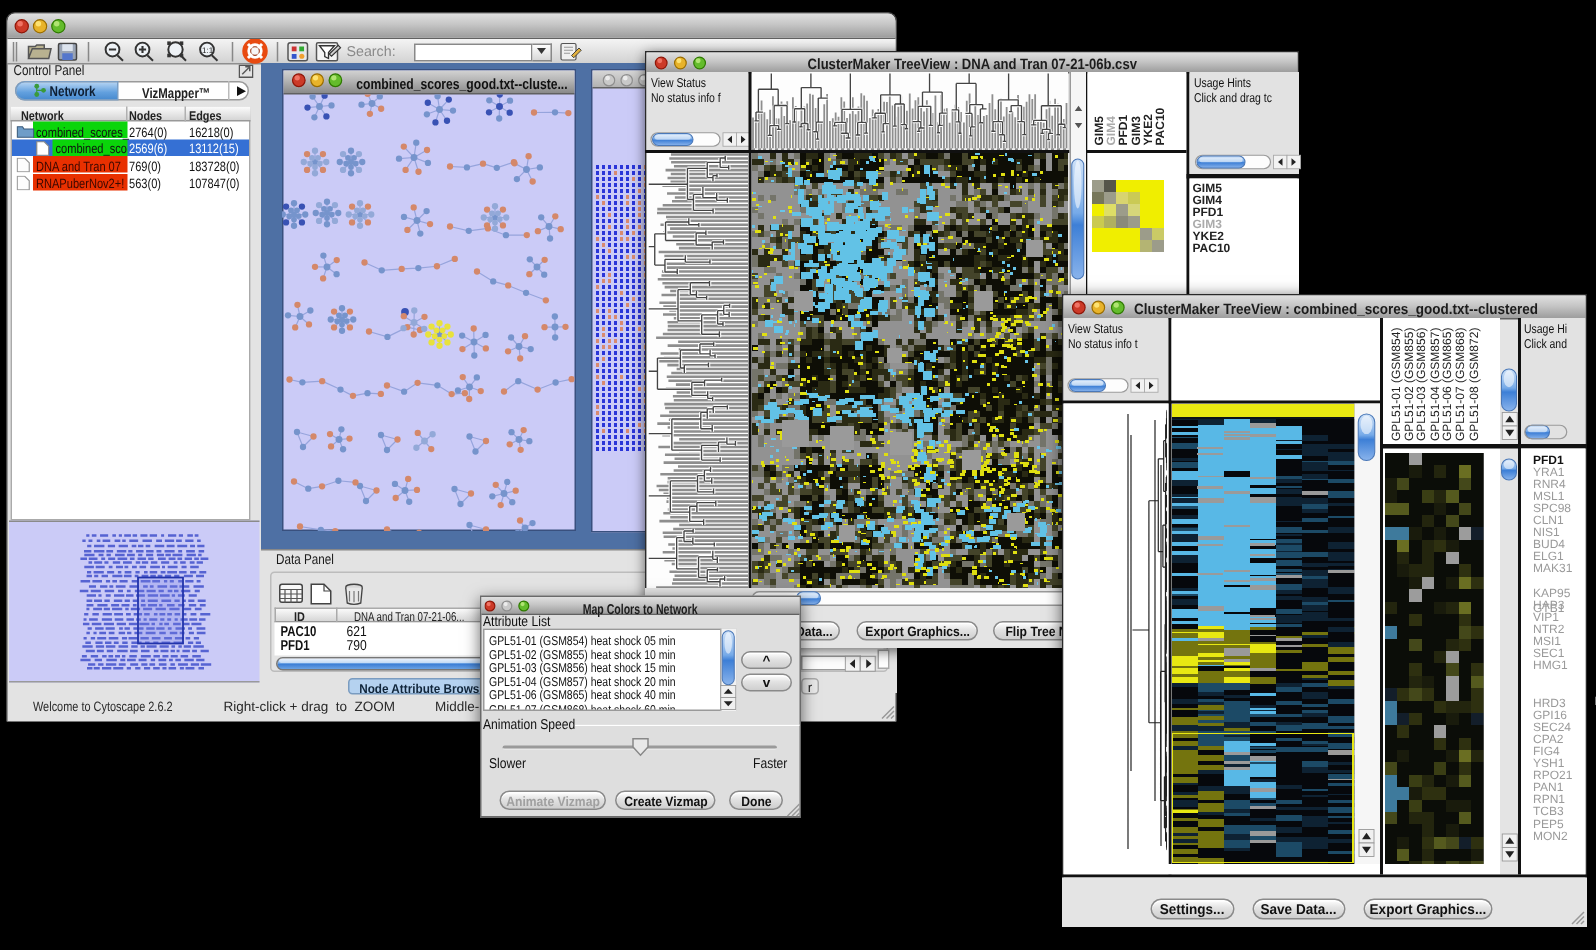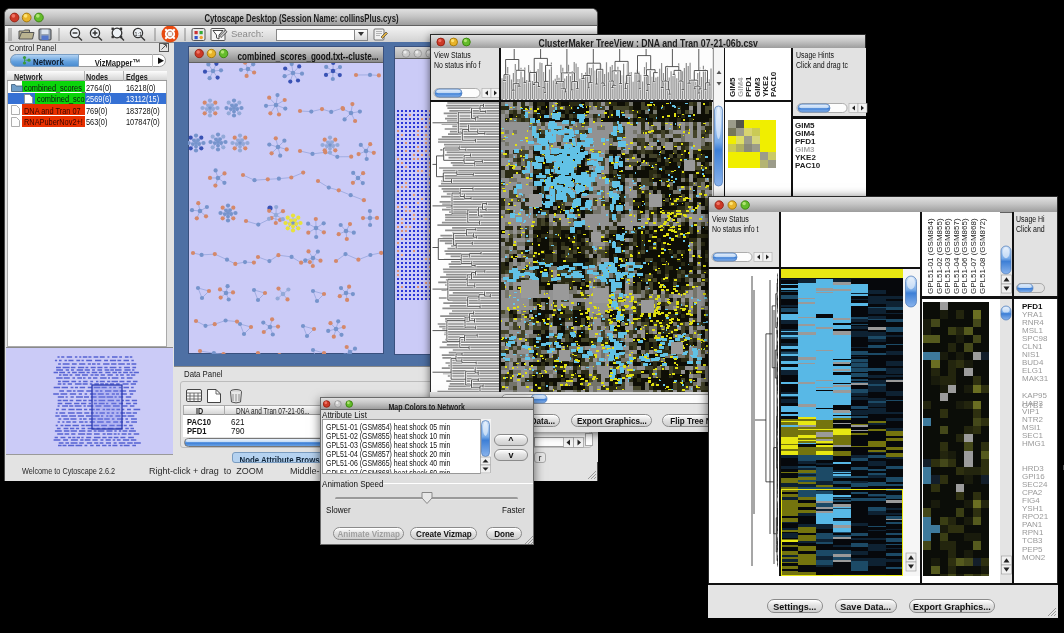--- a/index.html
+++ b/index.html
@@ -18,21 +18,20 @@
 <linearGradient id="aquah" x1="0" y1="0" x2="1" y2="0">
 <stop offset="0" stop-color="#cfe2f8"></stop>
         <stop offset="0.45" stop-color="#76aae8"></stop>
 <stop offset="0.55" stop-color="#3d7fd6"></stop>
         <stop offset="1" stop-color="#8ab4ec"></stop>
 </linearGradient>
     </defs>
   </svg>
 <div class="w" style="left:4px;top:8px;width:594px;height:473px;background:#e3e3e3;border-radius:6px 6px 0 0;border:1px solid #4a4a4a;border-bottom:none;">
     <div class="tbar" style="height:17px;border-radius:5px 5px 0 0;"></div>
-    <div style="position:absolute;left:0px;right:0px;top:3px;text-align:center;line-height:10px;"><span style="display:inline-block;font-size:10px;font-weight:bold;color:#1c1c1c;white-space:nowrap;transform:scale(0.78,1);">Cytoscape Desktop (Session Name: collinsPlus.cys)</span></div>
     <svg width="50" height="17" style="position:absolute;left:0;top:0">
       <circle cx="9.5" cy="8.5" r="4.4" fill="#cc3a28" stroke="#8f1608" stroke-width="0.8"></circle>
       <circle cx="8.4" cy="6.827999999999999" r="1.848" fill="#f47a6a" opacity="0.9"></circle>
       <circle cx="21.700000000000003" cy="8.5" r="4.4" fill="#e8b32a" stroke="#9a6d00" stroke-width="0.8"></circle>
       <circle cx="20.6" cy="6.827999999999999" r="1.848" fill="#ffe77a" opacity="0.9"></circle>
       <circle cx="33.900000000000006" cy="8.5" r="4.4" fill="#64bc2c" stroke="#2f7a00" stroke-width="0.8"></circle>
       <circle cx="32.800000000000004" cy="6.827999999999999" r="1.848" fill="#b8e87a" opacity="0.9"></circle>
     </svg>
     <div style="position:absolute;left:0;top:17px;width:100%;height:17px;background:linear-gradient(#f4f4f4,#d2d2d2);border-bottom:1px solid #8e8e8e;"></div>
     <svg width="594" height="17" style="position:absolute;left:0;top:17px">
@@ -704,20 +703,21 @@
 <svg width="40" height="12" style="position:absolute;left:530px;top:394px">
     <rect x="1" y="0.5" width="16" height="8.5" rx="4.25" fill="url(#aqua)" stroke="#4a78b8" stroke-width="0.7"></rect>
     <rect x="2.5" y="1.5" width="13" height="3.4000000000000004" rx="1.7000000000000002" fill="#ffffff" opacity="0.55"></rect>
   </svg>
 <div class="w" style="left:430px;top:405px;width:436px;height:27px;background:#e4e4e4;"></div>
 <div style="position:absolute;left:504px;top:414px;width:56px;height:13px;border:1px solid #8a8a8a;border-radius:7.5px;background:linear-gradient(#ffffff,#e2e2e2 45%,#cfcfcf);box-shadow:inset 0 1px 0 #fff;font-weight:bold;font-size:9px;color:#111;text-align:center;line-height:12px;white-space:nowrap;overflow:hidden;"><span style="transform:scale(0.9,1);transform-origin:center;display:inline-block;">Save Data...</span></div>
 <div style="position:absolute;left:571px;top:414px;width:81px;height:13px;border:1px solid #8a8a8a;border-radius:7.5px;background:linear-gradient(#ffffff,#e2e2e2 45%,#cfcfcf);box-shadow:inset 0 1px 0 #fff;font-weight:bold;font-size:9px;color:#111;text-align:center;line-height:12px;white-space:nowrap;overflow:hidden;"><span style="transform:scale(0.9,1);transform-origin:center;display:inline-block;">Export Graphics...</span></div>
 <div style="position:absolute;left:662px;top:414px;width:58px;height:13px;border:1px solid #8a8a8a;border-radius:7.5px;background:linear-gradient(#ffffff,#e2e2e2 45%,#cfcfcf);box-shadow:inset 0 1px 0 #fff;font-weight:bold;font-size:9px;color:#111;text-align:center;line-height:12px;white-space:nowrap;overflow:hidden;"><span style="transform:scale(0.9,1);transform-origin:center;display:inline-block;">Flip Tree N</span></div>
 <div class="w" style="left:708px;top:196px;width:350px;height:422px;background:#e4e4e4;border:1px solid #2a2a2a;box-shadow:0 2px 10px rgba(0,0,0,0.65);">
     <div class="tbar" style="height:16px;"></div>
+    <div style="position:absolute;left:15px;right:0px;top:3px;text-align:center;line-height:10px;"><span style="display:inline-block;font-size:10px;font-weight:bold;color:#1c1c1c;white-space:nowrap;transform:scale(0.9,1);">ClusterMaker TreeView : combined_scores_good.txt--clustered</span></div>
     <svg width="50" height="16" style="position:absolute;left:5px;top:0">
       <circle cx="5.2" cy="8" r="4.2" fill="#cc3a28" stroke="#8f1608" stroke-width="0.8"></circle>
       <circle cx="4.15" cy="6.404" r="1.764" fill="#f47a6a" opacity="0.9"></circle>
       <circle cx="18.2" cy="8" r="4.2" fill="#e8b32a" stroke="#9a6d00" stroke-width="0.8"></circle>
       <circle cx="17.15" cy="6.404" r="1.764" fill="#ffe77a" opacity="0.9"></circle>
       <circle cx="31.2" cy="8" r="4.2" fill="#64bc2c" stroke="#2f7a00" stroke-width="0.8"></circle>
       <circle cx="30.15" cy="6.404" r="1.764" fill="#b8e87a" opacity="0.9"></circle>
     </svg>
   </div>
 <div class="w" style="left:709px;top:212px;width:70px;height:56px;background:#e2e2e2;"></div>

